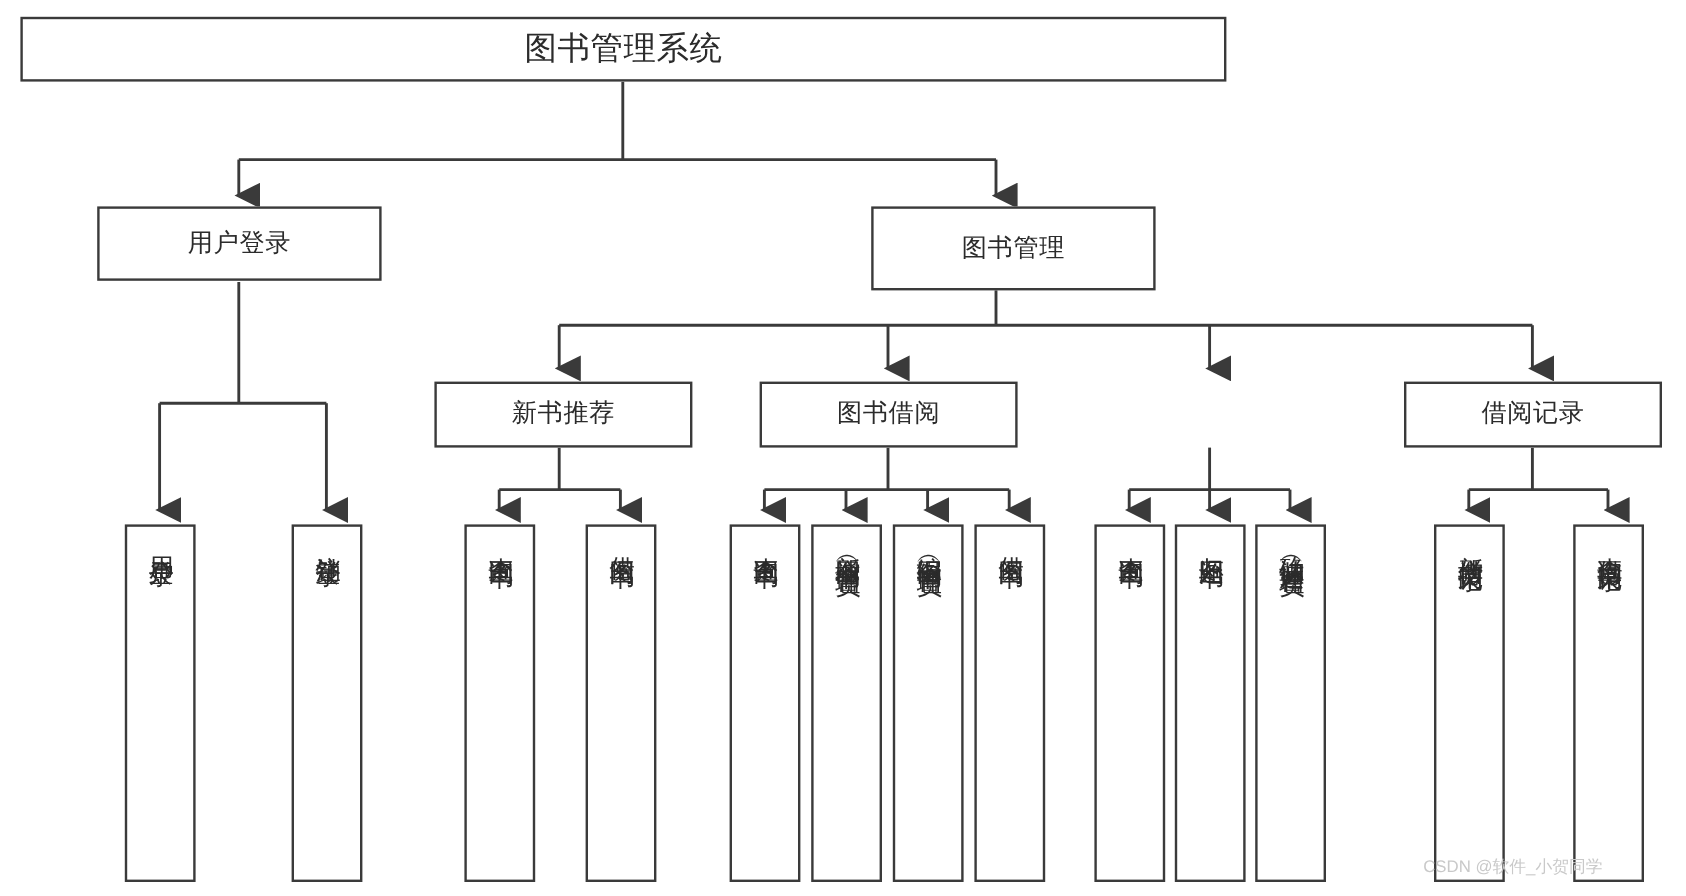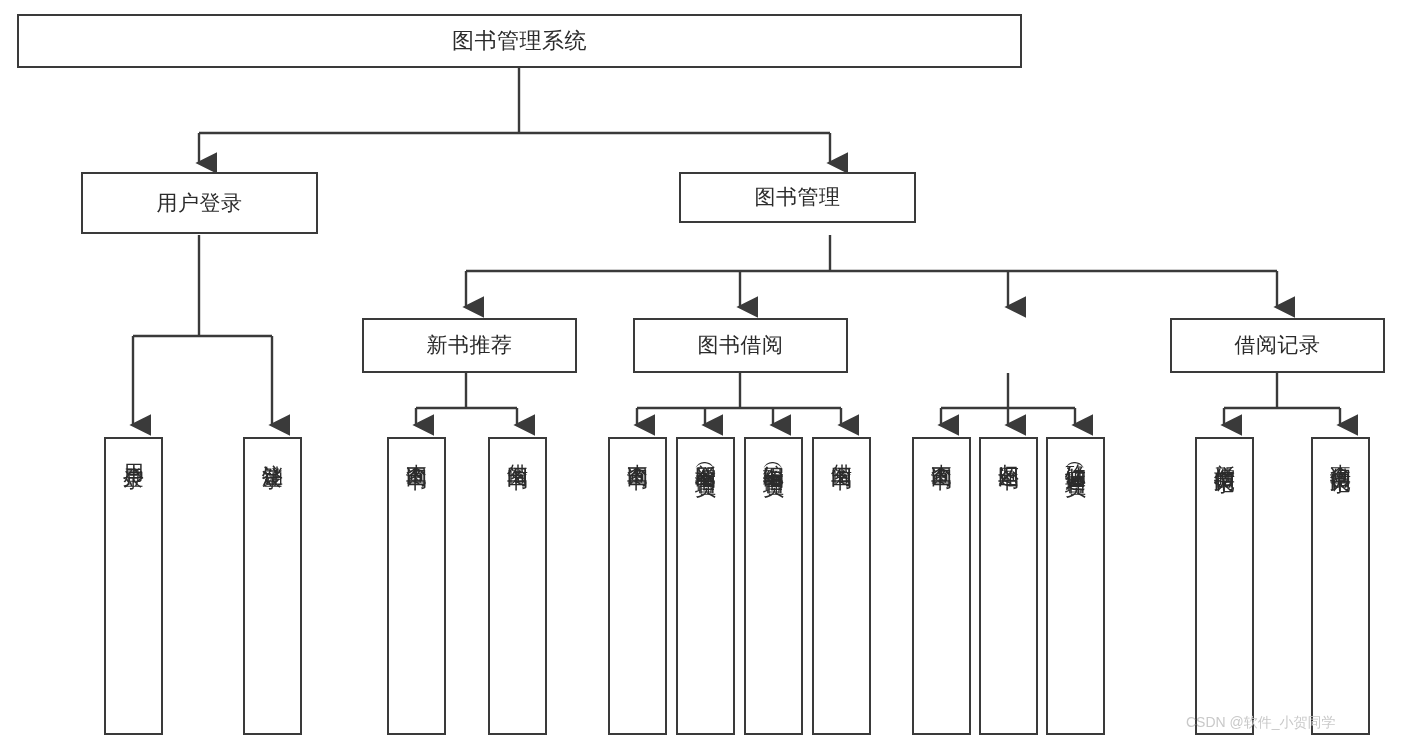--- a/index.html
+++ b/index.html
@@ -38,21 +38,21 @@
     display: block;
     text-align: center;
     line-height: 1.18;
     letter-spacing: 0.5px;
   }
   
   .node.h .node-label {
     font-size: 21px;
   }
   .node.root .node-label {
-    font-size: 22px;
+    font-size: 27px;
   }
   
   .node.v {
     align-items: flex-start;
     padding-top: 8px;
   }
   .node.v .node-label {
     writing-mode: vertical-rl;
     text-orientation: upright;
     font-size: 21px;
@@ -128,21 +128,21 @@
   </svg>
 
   <div class="node h root" style="left:17px; top:14px; width:1005px; height:54px;">
     <span class="node-label">图书管理系统</span>
   </div>
 
   <div class="node h" style="left:81px; top:172px; width:237px; height:62px;">
     <span class="node-label">用户登录</span>
   </div>
 
-  <div class="node h" style="left:679px; top:172px; width:237px; height:51px;">
+  <div class="node h" style="left:726px; top:172px; width:237px; height:70px;">
     <span class="node-label">图书管理</span>
   </div>
 
   <div class="node h" style="left:362px; top:318px; width:215px; height:55px;">
     <span class="node-label">新书推荐</span>
   </div>
 
   <div class="node h" style="left:633px; top:318px; width:215px; height:55px;">
     <span class="node-label">图书借阅</span>
   </div>

